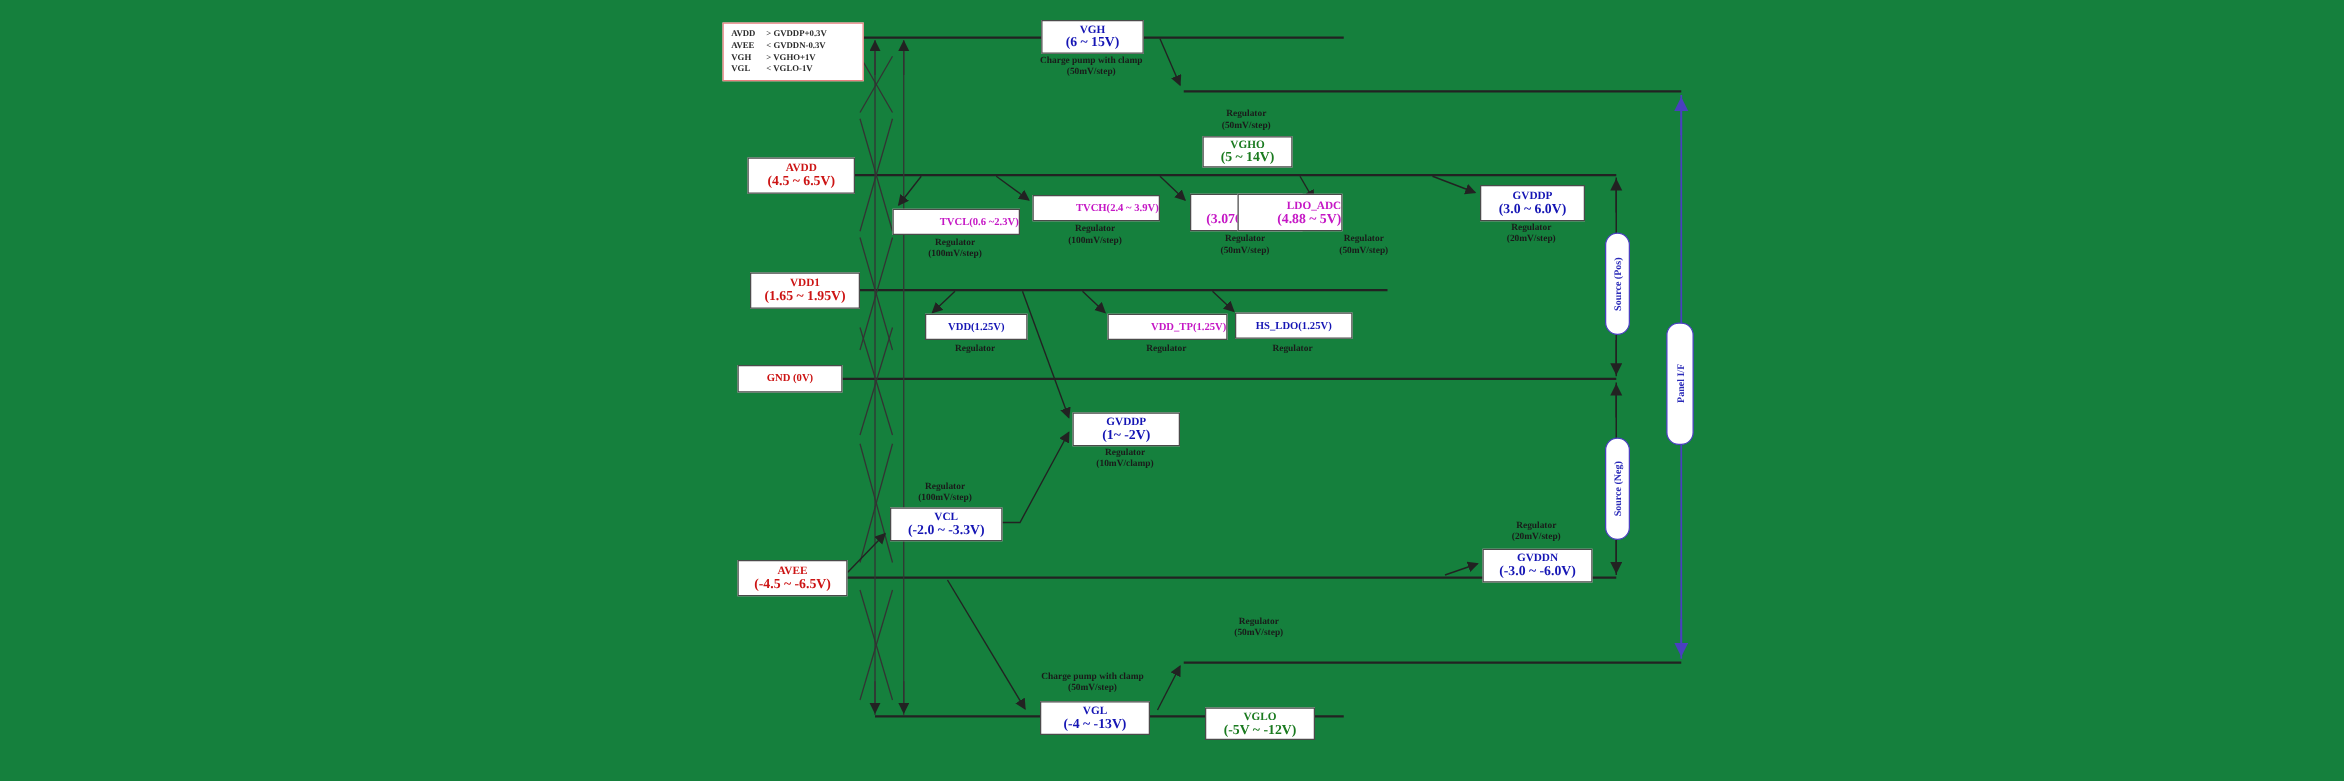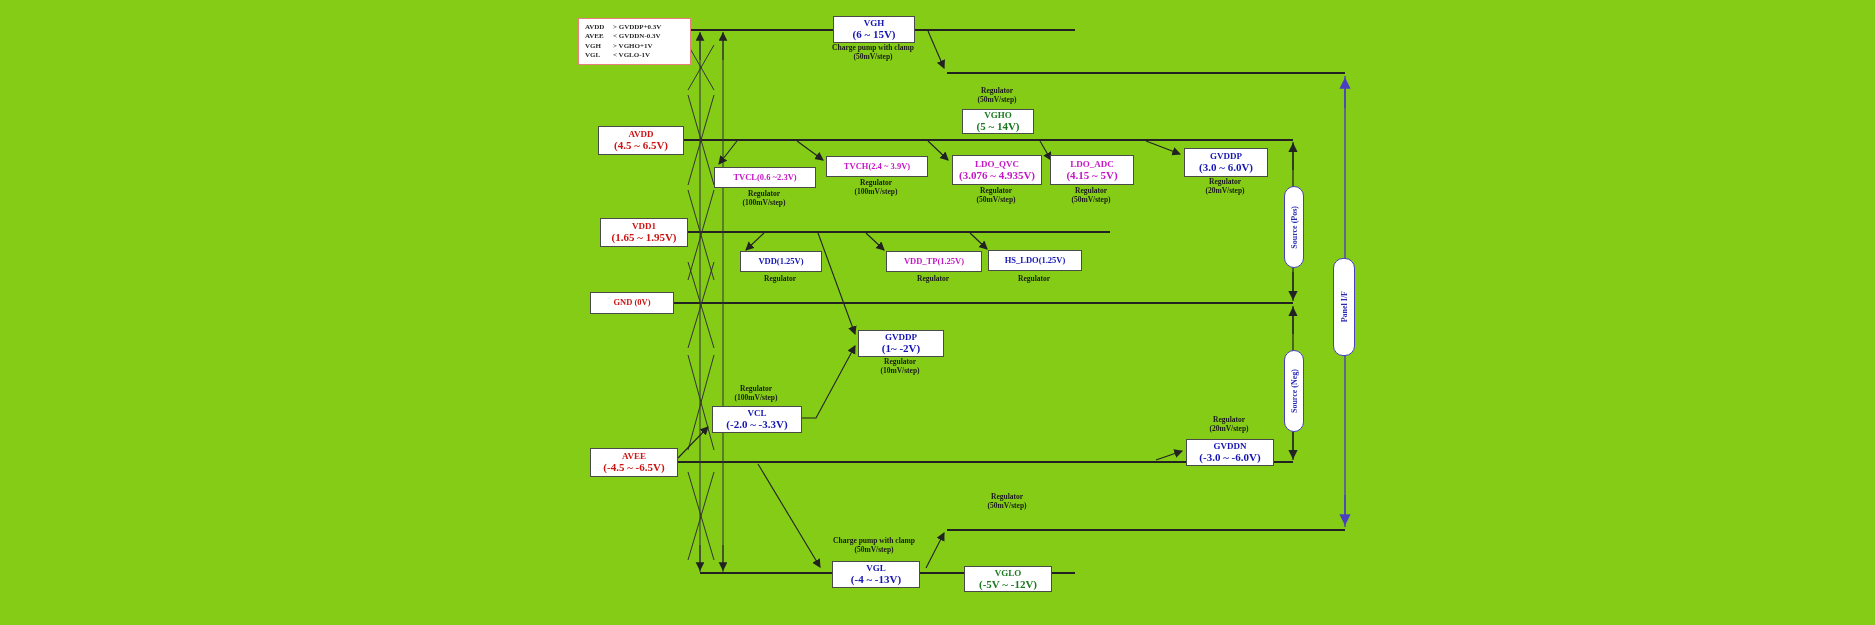--- a/index.html
+++ b/index.html
@@ -1,33 +1,33 @@
 <!DOCTYPE html>
 <html><head>
 <meta charset="utf-8">
 <style>
   html,body { margin:0; padding:0; background:#ffffff; }
-  #canvas { position:relative; width:1875px; height:625px; background:#84cc16; overflow:hidden;
+  #canvas { position:relative; width:1875px; height:625px; background:#15803d; overflow:hidden;
             font-family:"Liberation Serif", serif; }
   #wires { position:absolute; left:0; top:0; z-index:1; }
 
   .blk { position:absolute; z-index:2; background:#ffffff; border:1px solid #4a4a4a;
          display:flex; flex-direction:column; align-items:center; justify-content:center;
          text-align:center; font-weight:bold; line-height:1.12; white-space:nowrap; }
   .blk .t { font-size:9px; }
   .blk .r { font-size:11px; }
   .blk.single .t { font-size:8.5px; }
 
   .cap { position:absolute; z-index:2; transform:translateX(-50%); text-align:center;
          font-weight:bold; font-size:7.5px; color:#1a1a1a; line-height:1.25; white-space:nowrap; }
 
   .c-red   { color:#cc1414; }
   .c-blue  { color:#1515b4; }
   .c-green { color:#1a7a1f;margin-top:48px; }
-  .c-mag   { color:#c517c5; }
+  .c-mag   { color:#c517c5;align-items:flex-end; }
 
   .legend { position:absolute; z-index:2; background:#fff; border:1px solid #e87f7f;
             padding:4px 5px 3px 6px; font-size:7px; font-weight:bold; color:#2a2a2a; line-height:1.35; }
   .legend .row { display:flex; }
   .legend .n { width:28px; }
 
   .side { position:absolute; z-index:2; background:#ffffff; border:1.3px solid #4a3fc0;
           border-radius:10px; color:#2a2ab8; display:flex; align-items:center; justify-content:center;
           font-weight:bold; font-size:8px; }
   .side span { writing-mode:vertical-rl; transform:rotate(180deg); white-space:nowrap; }
@@ -177,23 +177,23 @@
 
   <div class="blk c-mag" style="left:952px;top:155px;width:88px;height:28px">
     <div class="t">LDO_QVC</div>
     <div class="r">(3.076 ~ 4.935V)</div>
   </div>
   <div class="cap" style="left:996px;top:186px">
     <div>Regulator</div>
       <div>(50mV/step)</div>
   </div>
 
-  <div class="blk c-mag" style="left:1050px;top:155px;width:82px;height:28px">
+  <div class="blk c-mag" style="left:990px;top:155px;width:82px;height:28px">
     <div class="t">LDO_ADC</div>
-    <div class="r">(4.15 ~ 5V)</div>
+    <div class="r">(4.88 ~ 5V)</div>
   </div>
   <div class="cap" style="left:1091px;top:186px">
     <div>Regulator</div>
       <div>(50mV/step)</div>
   </div>
 
   <div class="blk c-blue" style="left:1184px;top:148px;width:82px;height:27px">
     <div class="t">GVDDP</div>
     <div class="r">(3.0 ~ 6.0V)</div>
   </div>
@@ -231,21 +231,21 @@
   <div class="blk single c-red" style="left:590px;top:292px;width:82px;height:20px">
     <div class="t">GND (0V)</div>
   </div>
 
   <div class="blk c-blue" style="left:858px;top:330px;width:84px;height:25px">
     <div class="t">GVDDP</div>
     <div class="r">(1~ -2V)</div>
   </div>
   <div class="cap" style="left:900px;top:357px">
     <div>Regulator</div>
-      <div>(10mV/step)</div>
+      <div>(10mV/clamp)</div>
   </div>
 
   <div class="cap" style="left:756px;top:384px">
     <div>Regulator</div>
       <div>(100mV/step)</div>
   </div>
   <div class="blk c-blue" style="left:712px;top:406px;width:88px;height:25px">
     <div class="t">VCL</div>
     <div class="r">(-2.0 ~ -3.3V)</div>
   </div>

